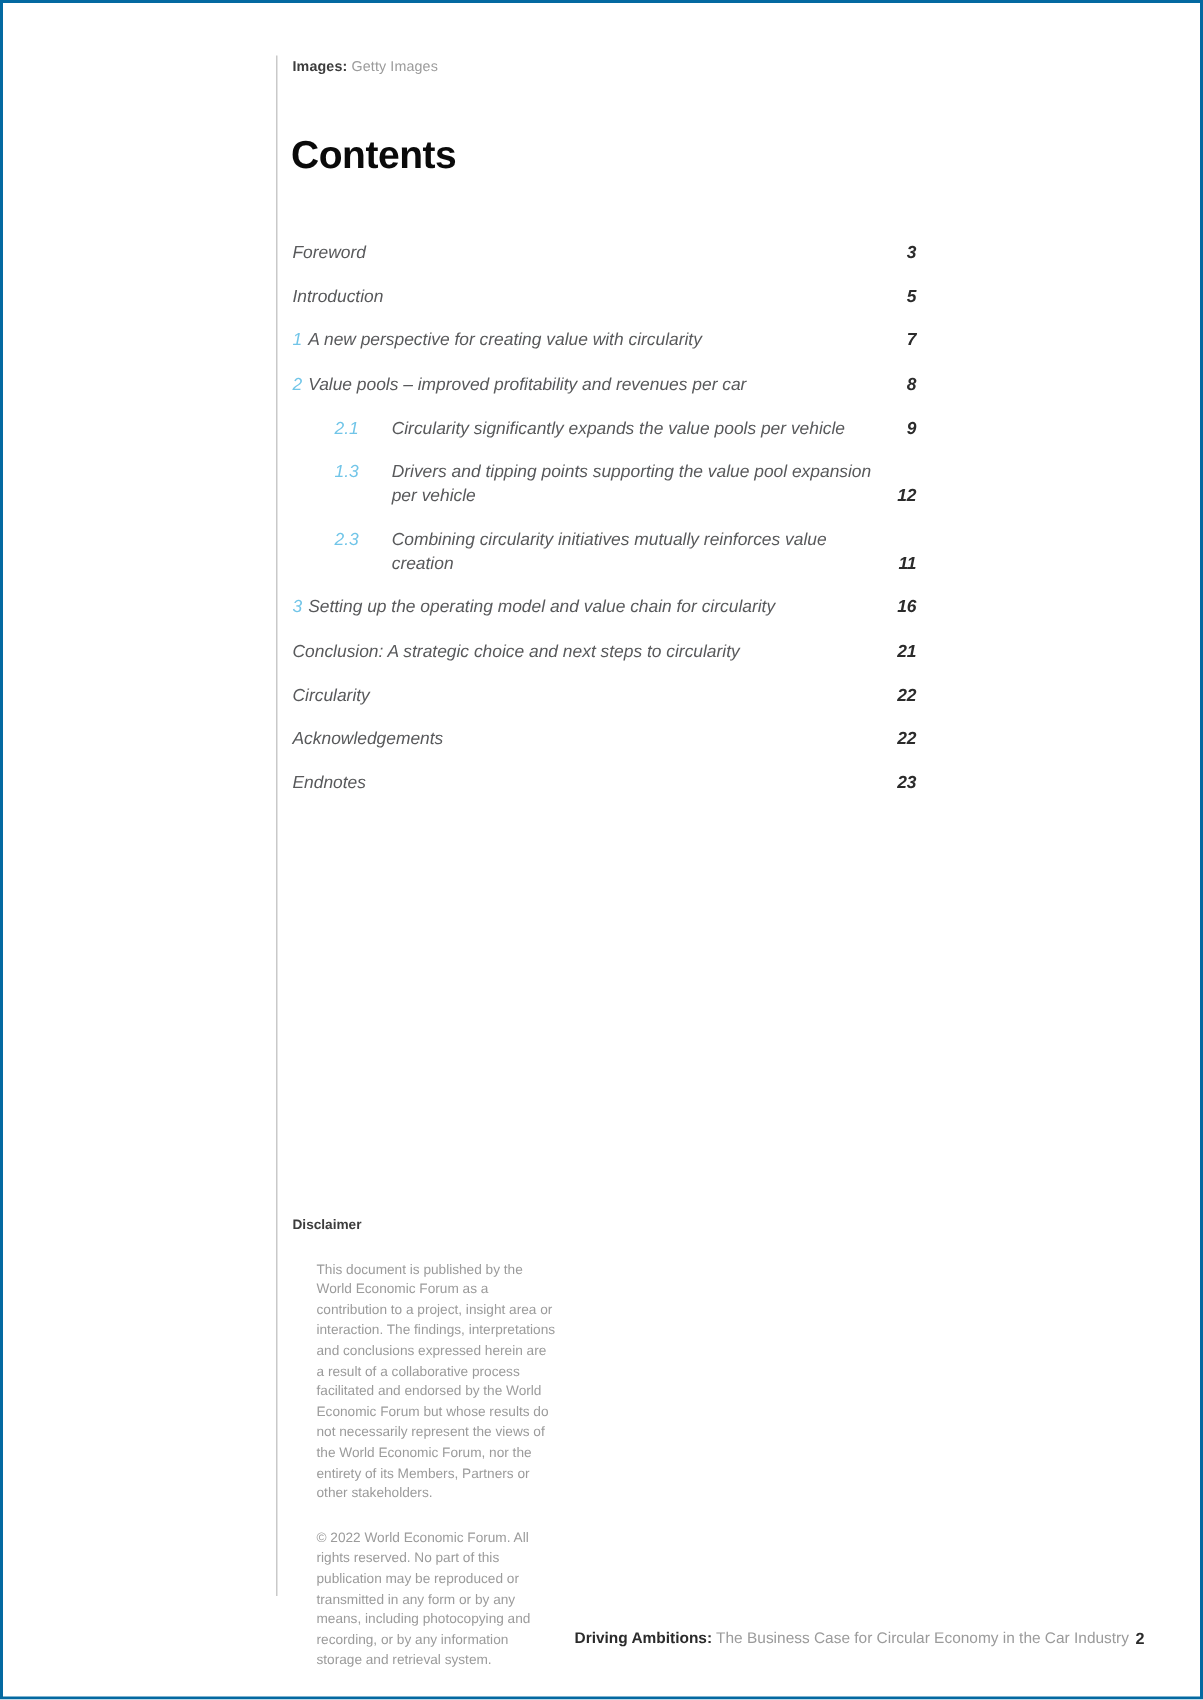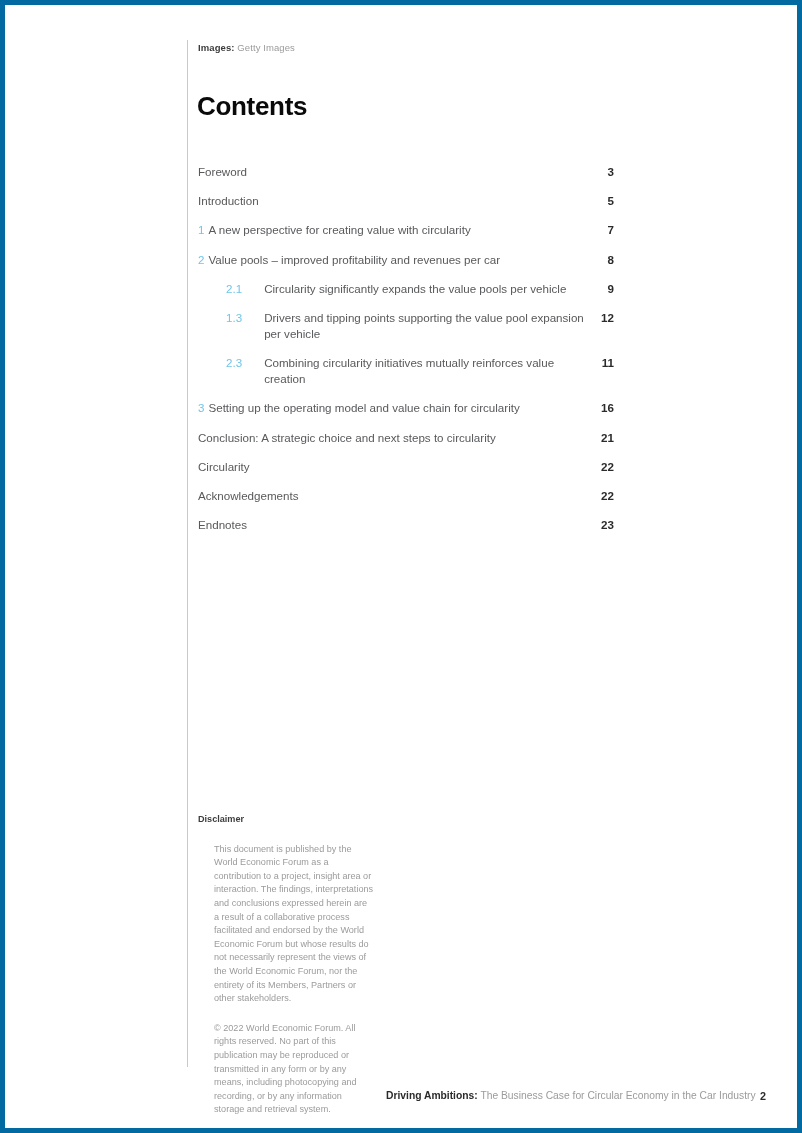--- a/index.html
+++ b/index.html
@@ -10,21 +10,21 @@
   body {
     font-family: "Liberation Sans", sans-serif;
     -webkit-font-smoothing: antialiased;
   }
   .page {
     position: relative;
     width: 802px;
     height: 1133px;
     background: #ffffff;
     box-sizing: border-box;
-    border: 5px solid #0369a1;
+    border: 2px solid #0369a1;
     overflow: hidden;
   }
 
   
   .vrule {
     position: absolute;
     left: 182px;
     top: 35px;
     width: 1px;
     height: 1027px;
@@ -61,26 +61,27 @@
 
   
   .toc {
     position: absolute;
     left: 193px;
     top: 159px;
     width: 416px;
   }
   .toc-row {
     display: flex;
-    align-items: flex-start;
+    align-items: flex-end;
     justify-content: space-between;
     margin-bottom: 13.2px;
     font-size: 11.6px;
     line-height: 16px;
     color: #58595b;
+    font-style: italic;
   }
   .toc-row.sub {
     padding-left: 28px;
   }
   .toc-row .toc-left {
     display: flex;
     align-items: flex-start;
     max-width: 382px;
   }
   .toc-num {

